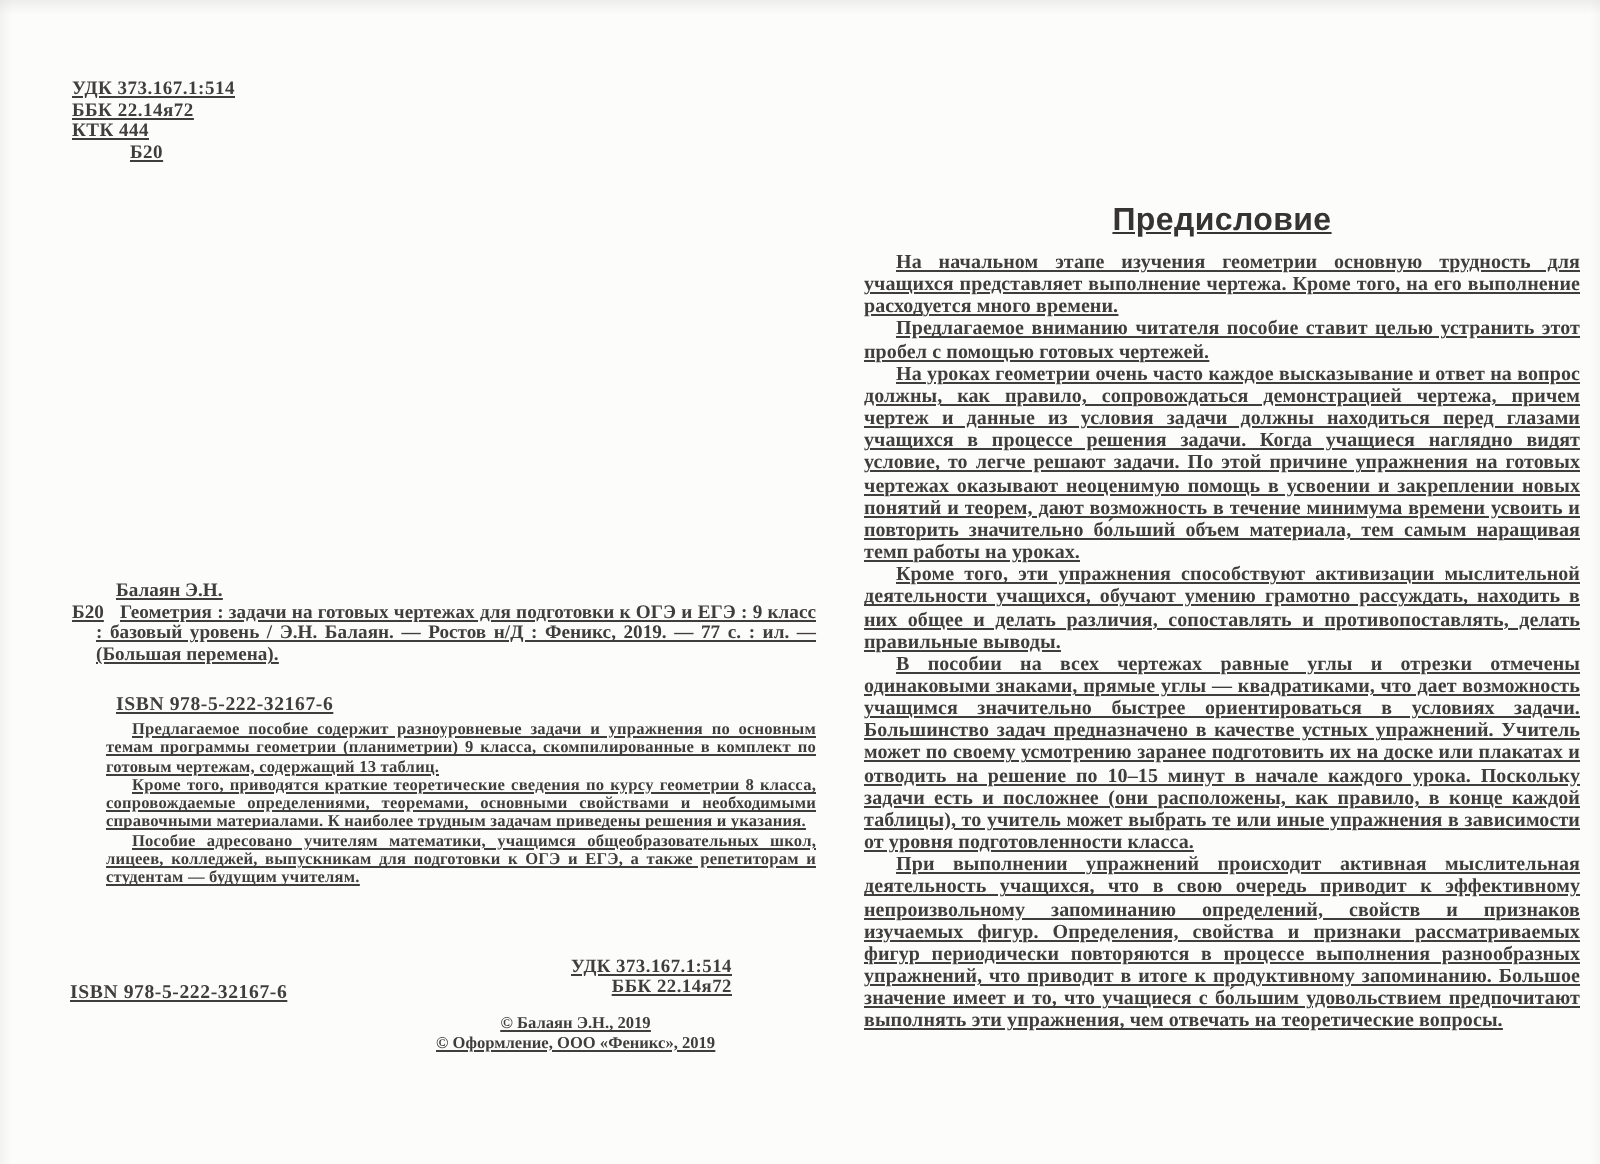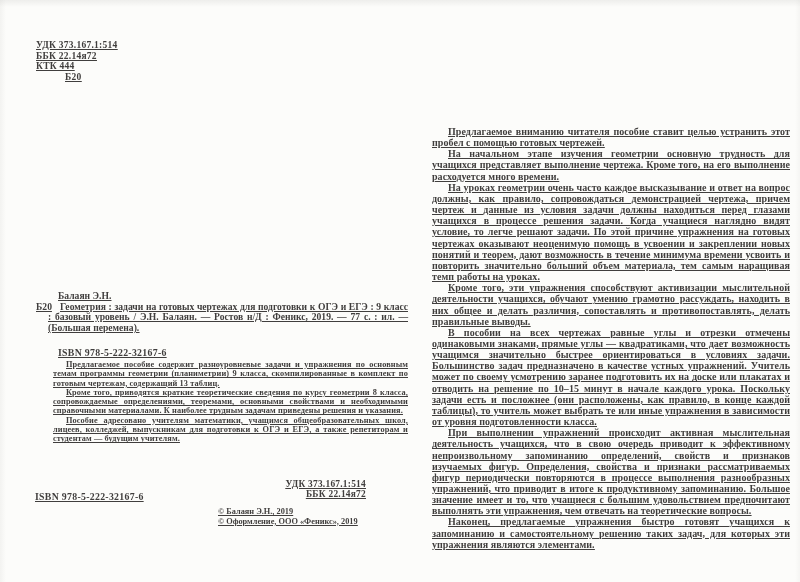--- a/index.html
+++ b/index.html
@@ -44,21 +44,21 @@
   }
   .annotation p { text-indent:13px; }
 
   .codes-bottom {
     position:absolute; left:36px; top:479px; width:330px;
     text-align:right; font-size:9.4px; line-height:10.2px; letter-spacing:0.25px;
   }
   .isbn-bottom { position:absolute; left:35px; top:491px; font-size:9.8px; letter-spacing:0.3px; }
   .copyright {
     position:absolute; left:218px; top:507px;
-    font-size:8.3px; line-height:9.6px;
+    font-size:8.3px; line-height:9.6px;text-align:center;
   }
 
   
   .preface-title {
     position:absolute; left:432px; top:91px; width:358px;
     text-align:center;
     font-family:"Liberation Sans","DejaVu Sans",sans-serif;
     font-weight:bold; font-size:16px; color:#353433;
     letter-spacing:0.2px;
   }
@@ -101,24 +101,24 @@
     <div>ББК 22.14я72</div>
   </div>
 
   <div class="isbn-bottom">ISBN 978-5-222-32167-6</div>
 
   <div class="copyright">
     <div>© Балаян Э.Н., 2019</div>
     <div>© Оформление, ООО «Феникс», 2019</div>
   </div>
 
+  <h1 class="preface-title">Предисловие</h1>
 
   <div class="preface-body">
+    <p>На начальном этапе изучения геометрии основную трудность для учащихся представляет выполнение чертежа. Кроме того, на его выполнение расходуется много времени.</p>
     <p>Предлагаемое вниманию читателя пособие ставит целью устранить этот пробел с помощью готовых чертежей.</p>
-    <p>На начальном этапе изучения геометрии основную трудность для учащихся представляет выполнение чертежа. Кроме того, на его выполнение расходуется много времени.</p>
     <p>На уроках геометрии очень часто каждое высказывание и ответ на вопрос должны, как правило, сопровождаться демонстрацией чертежа, причем чертеж и данные из условия задачи должны находиться перед глазами учащихся в процессе решения задачи. Когда учащиеся наглядно видят условие, то легче решают задачи. По этой причине упражнения на готовых чертежах оказывают неоценимую помощь в усвоении и закреплении новых понятий и теорем, дают возможность в течение минимума времени усвоить и повторить значительно бо́льший объем материала, тем самым наращивая темп работы на уроках.</p>
     <p>Кроме того, эти упражнения способствуют активизации мыслительной деятельности учащихся, обучают умению грамотно рассуждать, находить в них общее и делать различия, сопоставлять и противопоставлять, делать правильные выводы.</p>
     <p>В пособии на всех чертежах равные углы и отрезки отмечены одинаковыми знаками, прямые углы — квадратиками, что дает возможность учащимся значительно быстрее ориентироваться в условиях задачи. Большинство задач предназначено в качестве устных упражнений. Учитель может по своему усмотрению заранее подготовить их на доске или плакатах и отводить на решение по 10–15 минут в начале каждого урока. Поскольку задачи есть и посложнее (они расположены, как правило, в конце каждой таблицы), то учитель может выбрать те или иные упражнения в зависимости от уровня подготовленности класса.</p>
     <p>При выполнении упражнений происходит активная мыслительная деятельность учащихся, что в свою очередь приводит к эффективному непроизвольному запоминанию определений, свойств и признаков изучаемых фигур. Определения, свойства и признаки рассматриваемых фигур периодически повторяются в процессе выполнения разнообразных упражнений, что приводит в итоге к продуктивному запоминанию. Большое значение имеет и то, что учащиеся с бо́льшим удовольствием предпочитают выполнять эти упражнения, чем отвечать на теоретические вопросы.</p>
-    <p>Наконец, предлагаемые упражнения быстро готовят учащихся к запоминанию и самостоятельному решению таких задач, для которых эти упражнения являются элементами.</p>
   </div>
 
 </div>
 
 </body></html>

